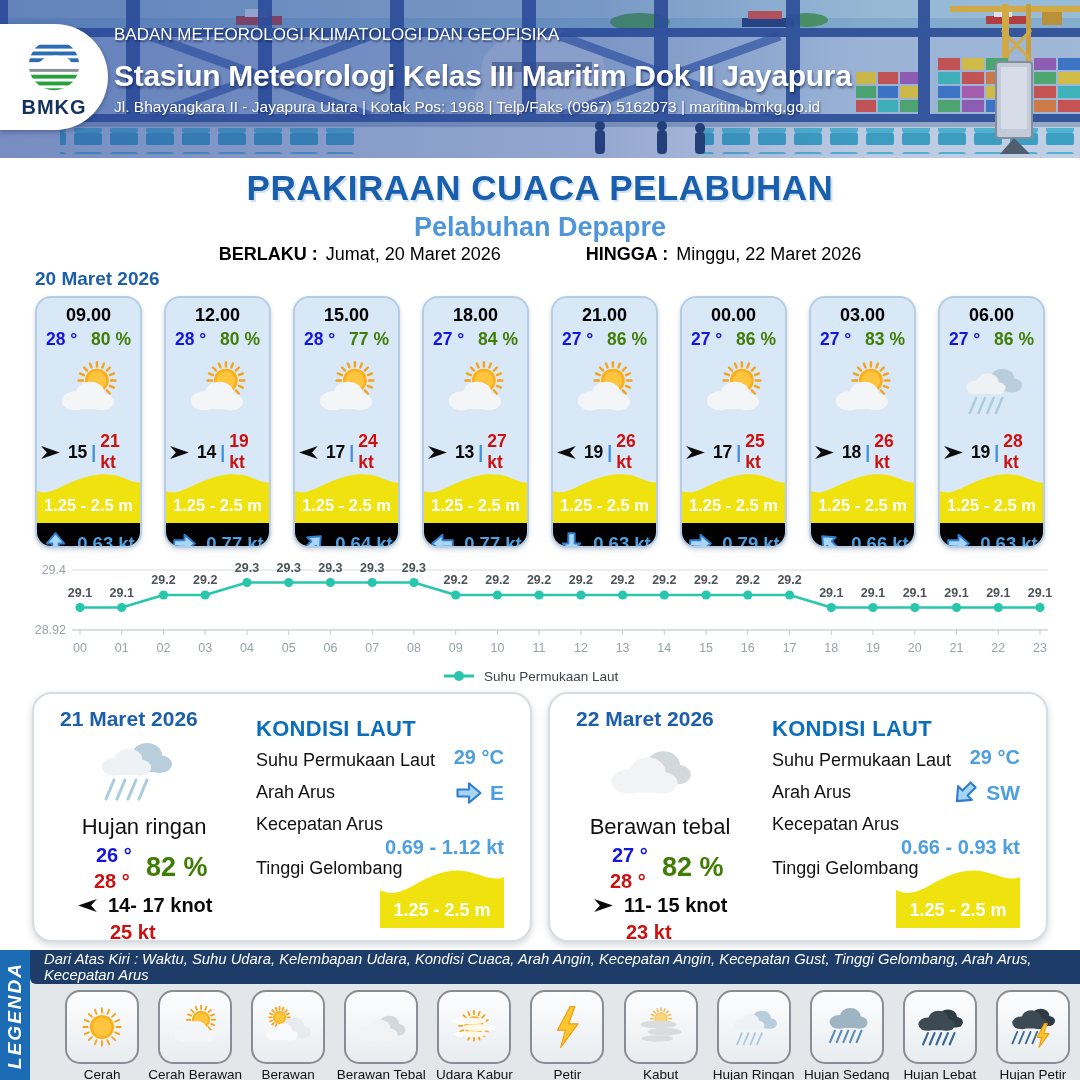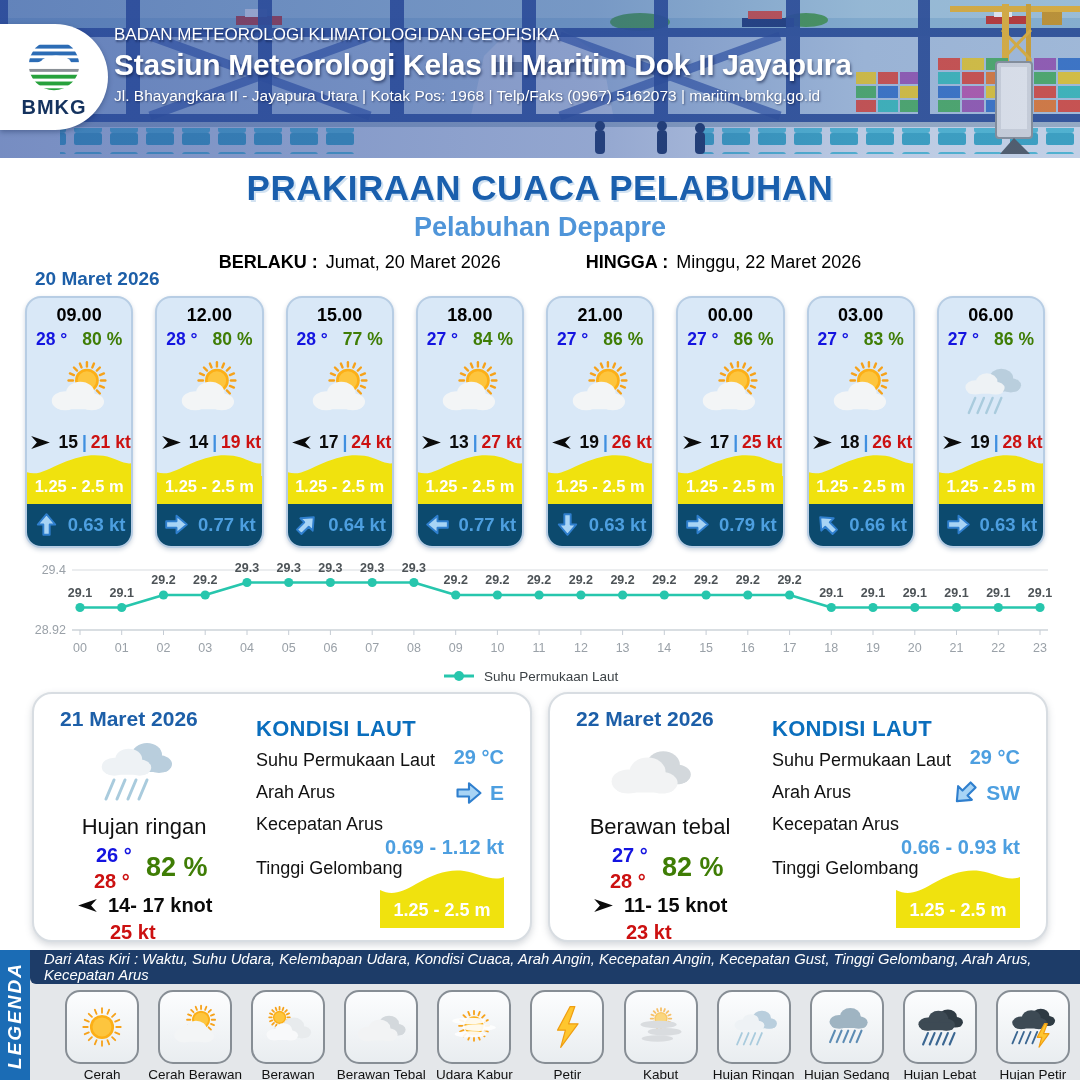--- a/index.html
+++ b/index.html
@@ -8,51 +8,51 @@
 
   
   .hero{position:absolute;left:0;top:0;width:1080px;height:158px;overflow:hidden;}
   .hero-bg{position:absolute;inset:0;display:block;}
   .logo-pill{position:absolute;left:0;top:24px;width:108px;height:106px;background:#fff;
              border-radius:0 55px 55px 0;display:flex;flex-direction:column;align-items:center;
              justify-content:center;box-shadow:0 2px 5px rgba(10,30,70,.35);}
   .logo-text{font-size:20px;font-weight:bold;color:#14325e;letter-spacing:1px;margin-top:-2px;}
   .hero-text{position:absolute;left:114px;top:25px;color:#fff;}
   .agency{font-size:17px;font-weight:normal;text-shadow:1px 2px 2px rgba(8,18,55,.55);}
-  .station{font-size:30px;font-weight:bold;margin-top:3px;letter-spacing:-.3px;
+  .station{font-size:30px;font-weight:bold;margin-top:14px;letter-spacing:-.3px;
            text-shadow:1px 2px 3px rgba(8,18,55,.55);}
   .address{font-size:15.5px;margin-top:5px;text-shadow:1px 1px 2px rgba(8,18,55,.55);}
 
   
   .h1{position:absolute;top:168px;left:0;right:0;text-align:center;font-size:35px;font-weight:bold;
       color:#1a5fad;letter-spacing:.5px;text-shadow:2px 2px 0 rgba(208,224,240,.95);margin:0;}
   .h2{position:absolute;top:212px;left:0;right:0;text-align:center;font-size:27px;font-weight:bold;
       color:#4f95d9;margin:0;}
-  .validity{position:absolute;top:252px;left:0;right:0;display:flex;justify-content:center;gap:85px;
+  .validity{position:absolute;top:244px;left:0;right:0;display:flex;justify-content:center;gap:85px;
             font-size:18px;color:#000;}
   .validity .vgroup{display:flex;gap:8px;align-items:baseline;}
   .validity b{font-weight:bold;}
   .day1-date{position:absolute;left:35px;top:268px;font-size:19px;font-weight:bold;color:#1d5fa8;}
 
   
-  .cards-row{position:absolute;left:25px;right:35px;top:296px;height:252px;display:flex;gap:22px;}
+  .cards-row{position:absolute;left:35px;right:35px;top:296px;height:252px;display:flex;gap:22px;}
   .card{flex:1;background:#d9e8f7;border:2px solid #b7cde4;border-radius:16px;display:flex;
         flex-direction:column;overflow:hidden;box-shadow:0 2px 4px rgba(60,90,130,.25);}
   .ctime{text-align:center;font-weight:bold;font-size:18px;color:#000;padding-top:7px;}
   .cth{display:flex;justify-content:space-between;padding:3px 9px 0;font-weight:bold;font-size:17.5px;}
   .ctemp{color:#1414e0;} .crh{color:#3f7d05;}
   .cicon{display:flex;justify-content:center;align-items:center;height:76px;margin-top:2px;}
   .cwind{display:flex;align-items:center;justify-content:center;gap:4px;font-weight:bold;
          font-size:17.5px;margin-top:3px;}
   .ws{color:#0a0a0a;} .wd{color:#3f8fe0;} .wg{color:#cc1111;}
   .cwave{margin-top:auto;}
   .crest{display:block;width:100%;height:22px;}
   .wavebody{background:#f0e20e;color:#fff;font-weight:bold;font-size:16.5px;text-align:center;
             padding:1px 0 8px;}
-  .ccur{background:#0c4a6e;display:flex;align-items:center;justify-content:center;gap:8px;
+  .ccur{background:#000000;display:flex;align-items:center;justify-content:center;gap:8px;
         padding:7px 0 10px;font-weight:bold;font-size:18.5px;color:#4d9fe0;}
 
   
   .chart-wrap{position:absolute;left:0;top:552px;width:1016px;height:136px;}
   .chart-wrap svg{display:block;}
   .dl{font-family:"Liberation Sans",sans-serif;font-size:12.5px;font-weight:bold;fill:#4d5357;}
   .ax{font-family:"Liberation Sans",sans-serif;font-size:12.5px;fill:#9aa1a8;}
   .lg{font-family:"Liberation Sans",sans-serif;font-size:13.5px;fill:#3c4246;}
 
   

